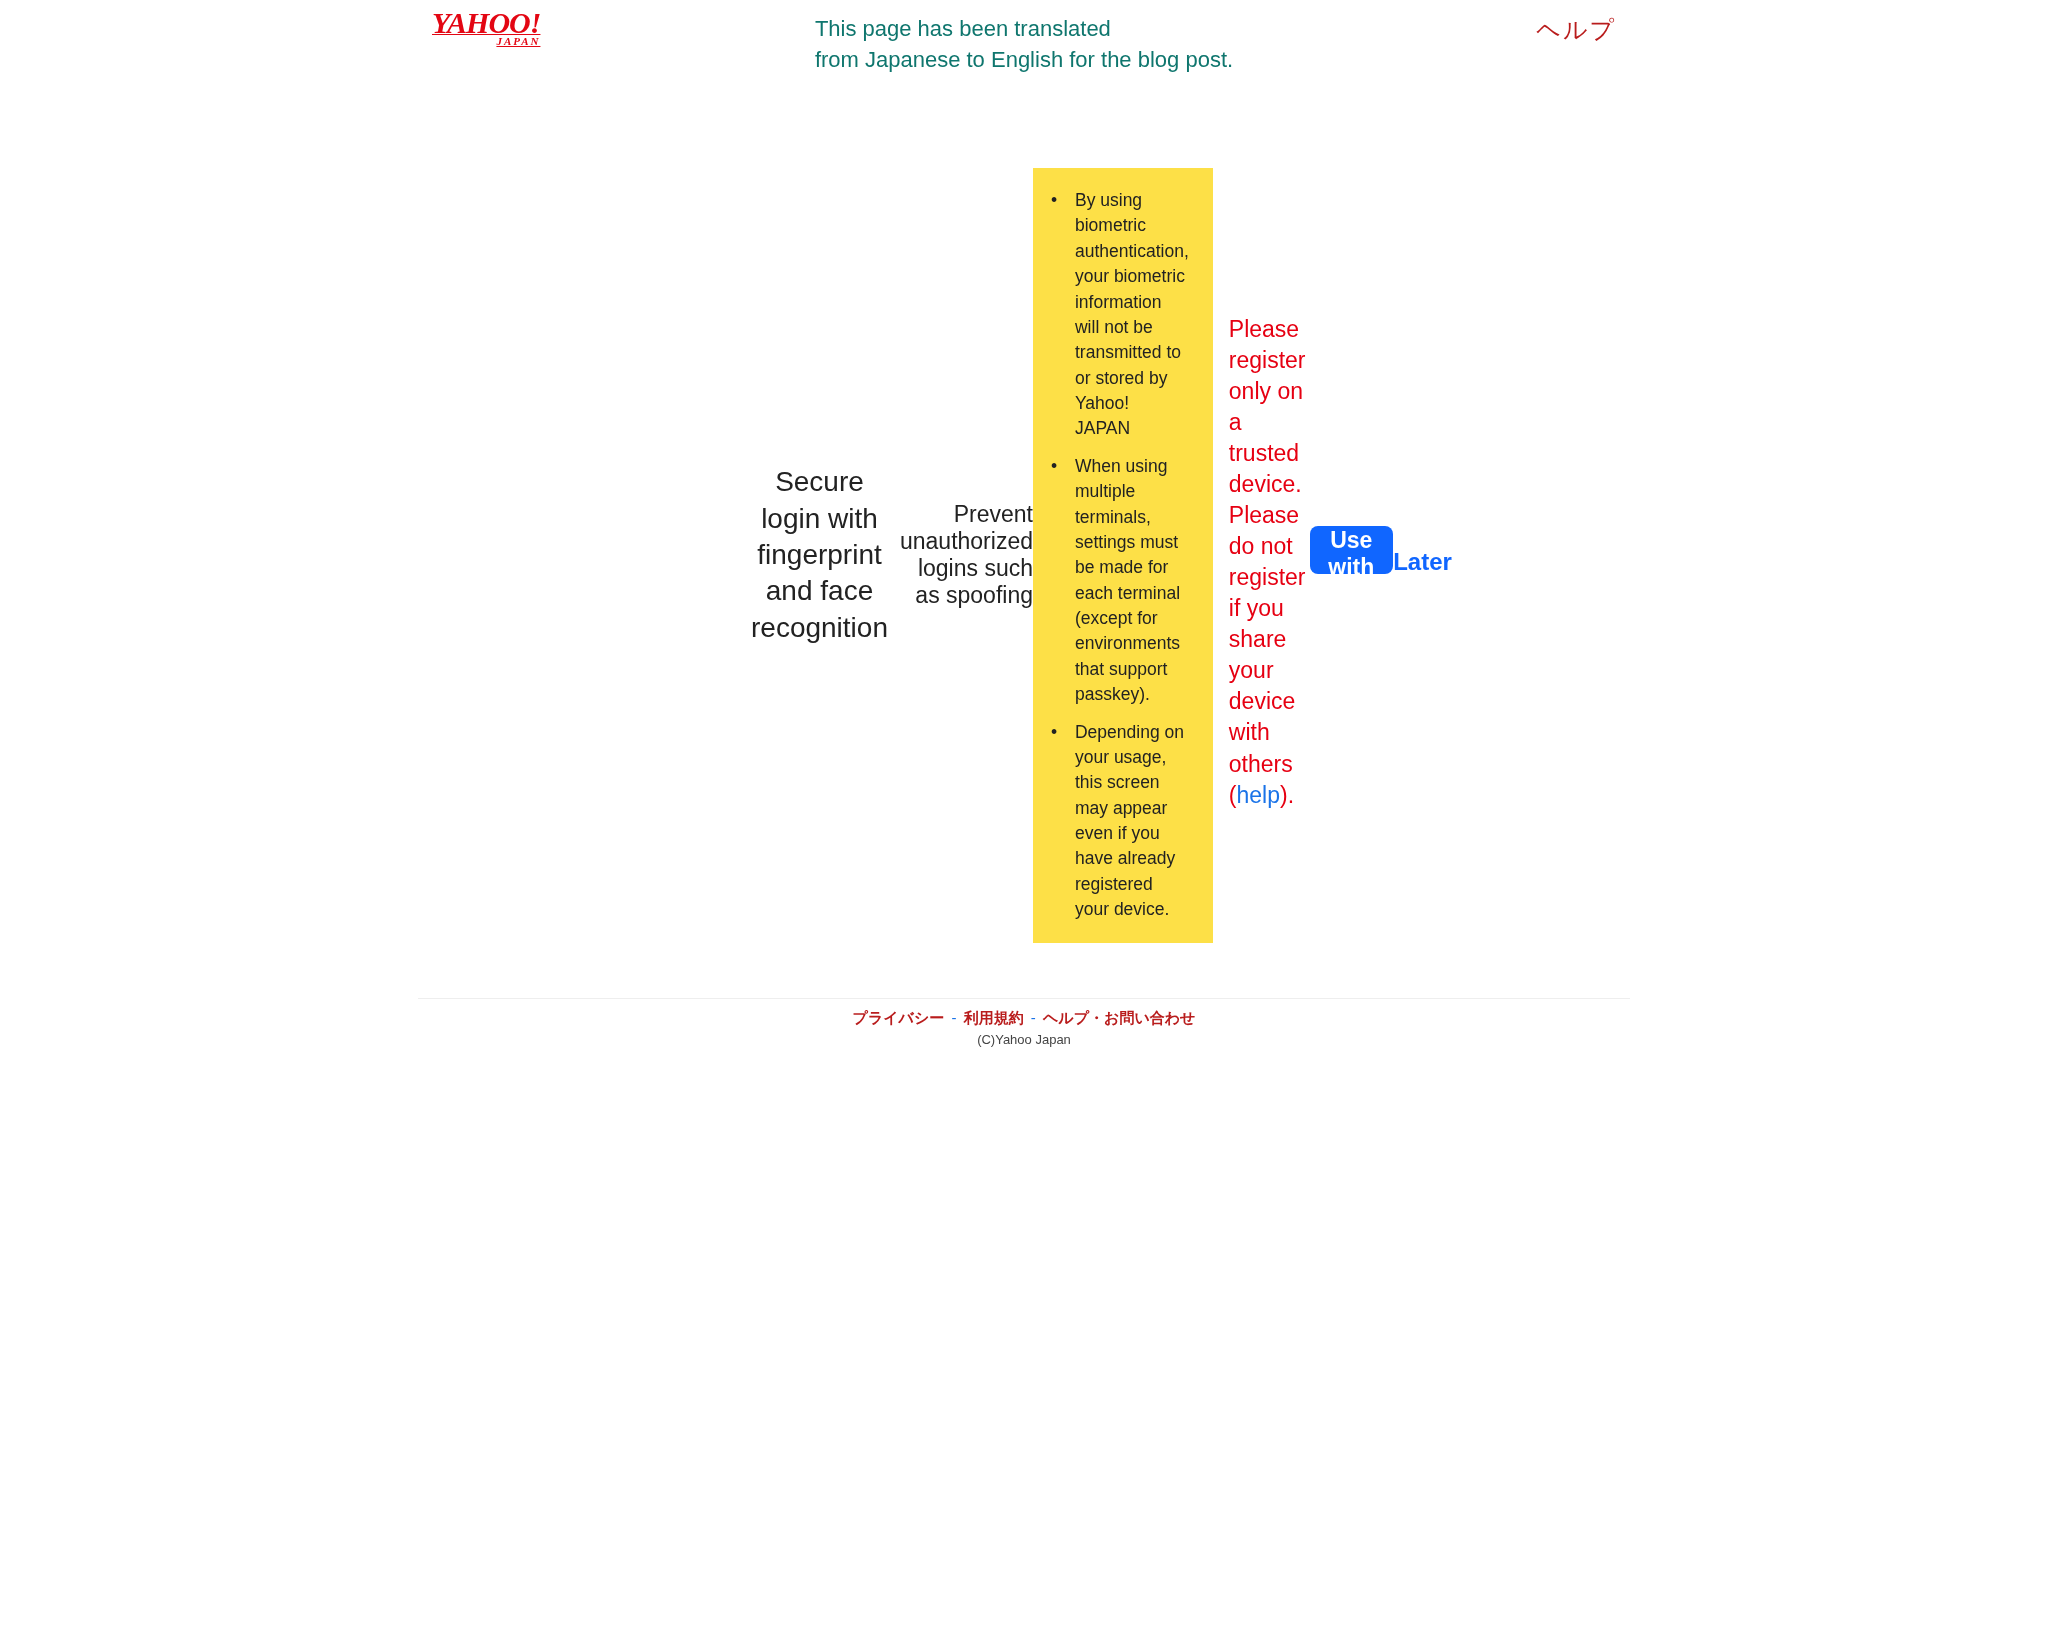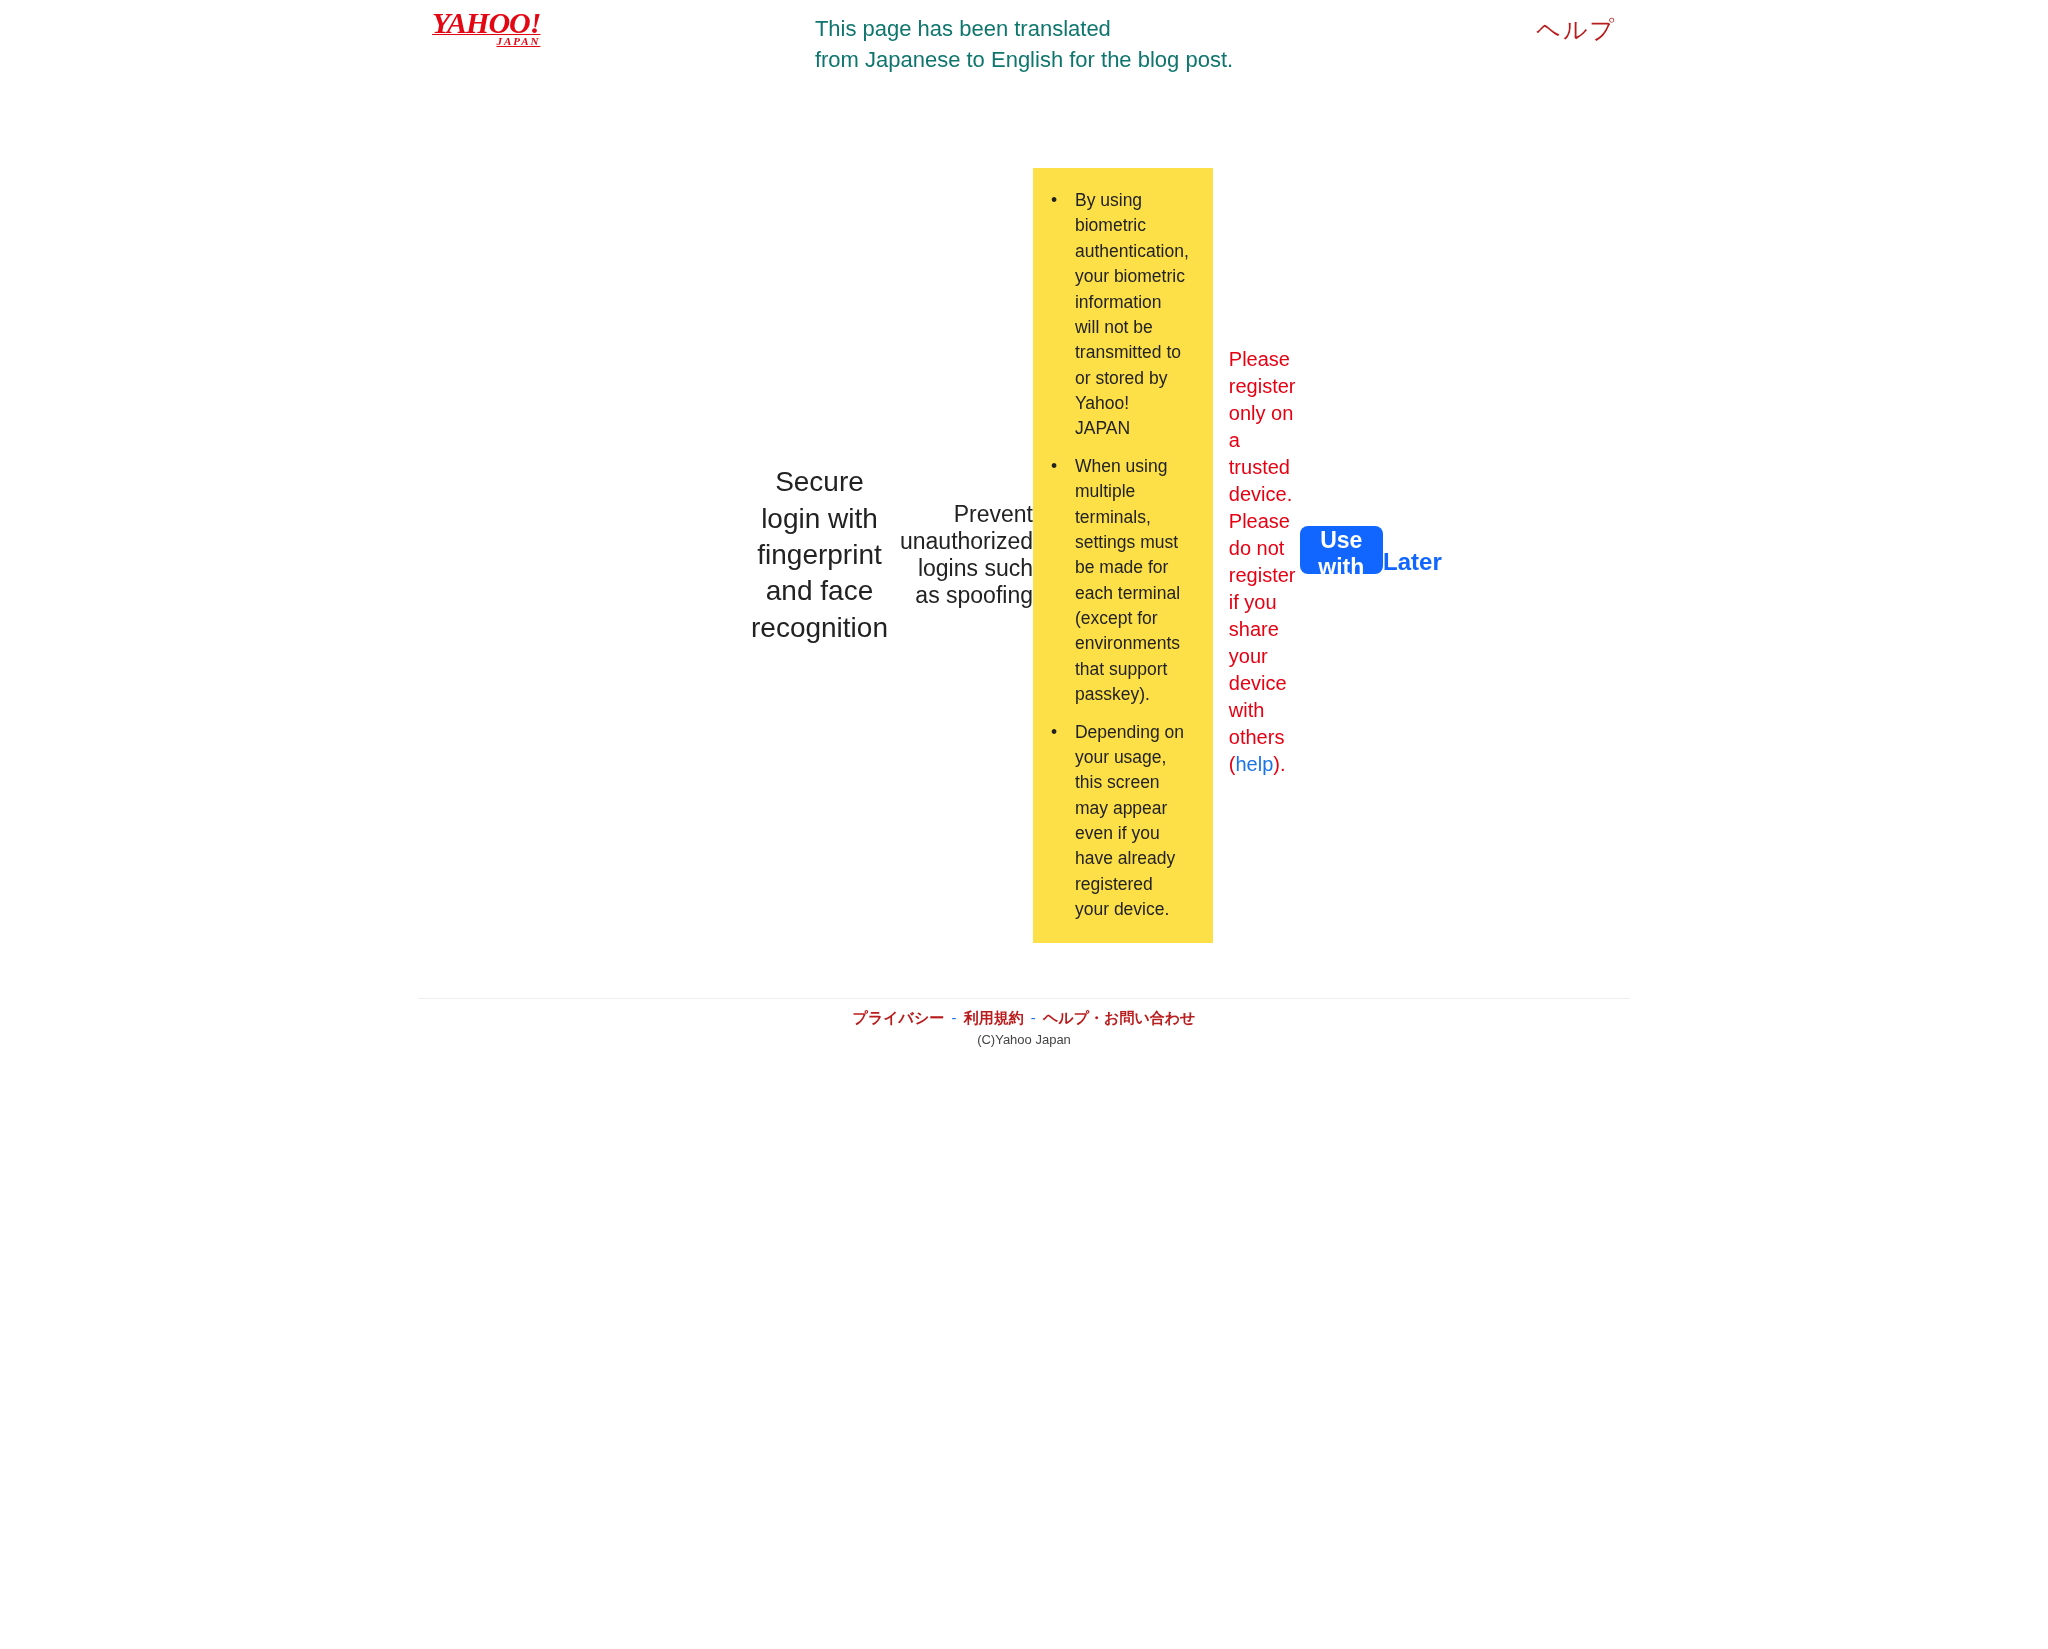--- a/index.html
+++ b/index.html
@@ -113,21 +113,21 @@
   }
   .bullets li::before {
     content: "•";
     position: absolute;
     left: 14px;
     top: 6px;
     color: #222;
   }
   .warning {
     color: #e60012;
-    font-size: 20px;
+    font-size: 23px;
     line-height: 1.35;
     width: 100%;
     box-sizing: border-box;
     padding: 0 4px 0 16px;
   }
   .warning a {
     color: #1a73e8;
     text-decoration: none;
   }
   .primary-btn {

